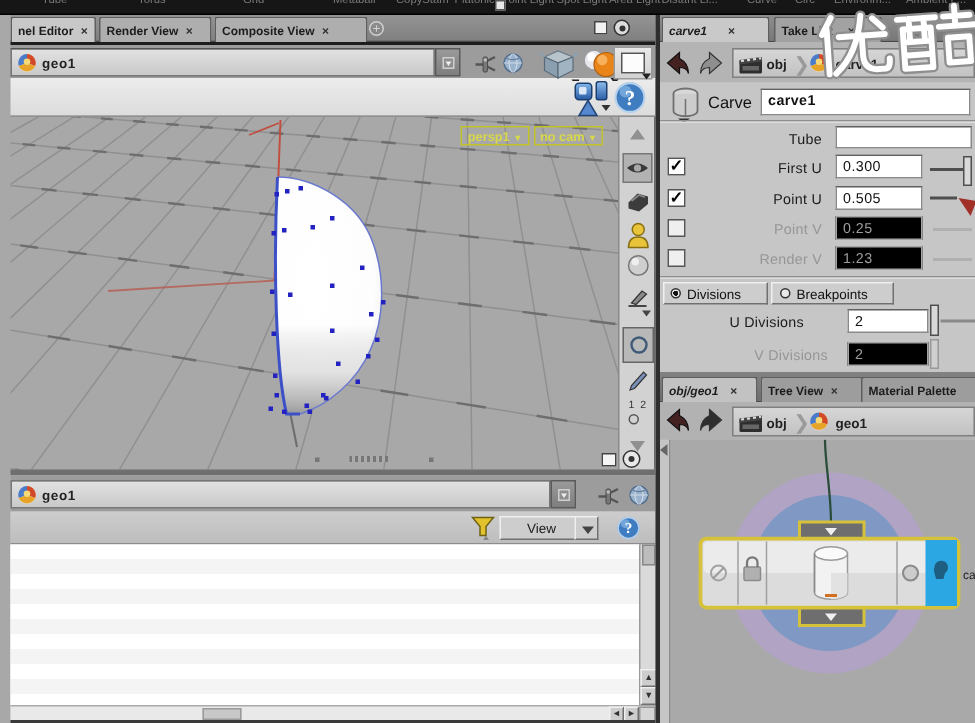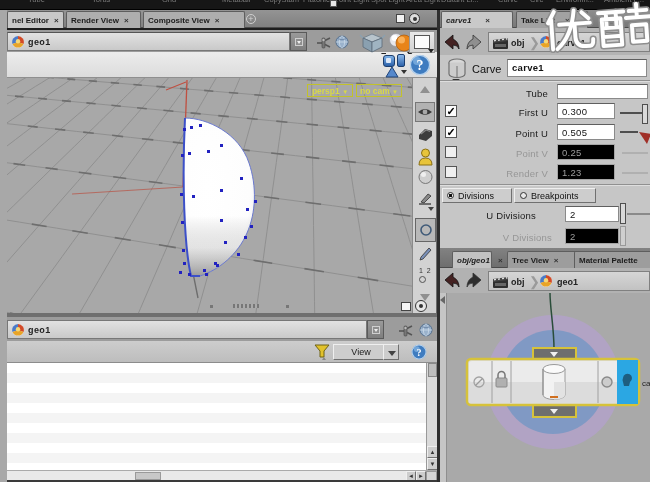--- a/index.html
+++ b/index.html
@@ -469,21 +469,21 @@
     <div class="track" style="left:187px;top:158px;width:23px;background:#8a8a8a"></div>
     <div class="lbl dlbl" style="left:40px;top:177px;width:72px">V Divisions</div>
     <div class="fld dfld" style="left:125px;top:173px;width:54px;height:16px">2</div>
     <div class="hdl" style="left:180px;top:171px;height:20px;background:#cfcfcf;border-color:#999"></div>
     <div class="abs" style="left:0;top:193px;width:210px;height:10px;background:#b6b6b6;border-top:1px solid #969696">
       <div class="abs" style="left:148px;top:3px;width:44px;height:4px;background:repeating-linear-gradient(90deg,#8a8a8a 0 3px,#c0c0c0 3px 6px)"></div>
     </div>
   </div>
 
   <div class="abs" style="left:0;top:238px;width:210px;height:20px;background:linear-gradient(#828282,#6e6e6e);border-bottom:1px solid #4a4a4a">
-    <div class="tab" style="top:3px;left:12px;width:40px;background:#c2c2c2">
+    <div class="tab" style="top:3px;left:1px;width:64px;background:#c2c2c2">
           <i>obj/geo1</i>
           <span class="tx" style="margin-left:8px">×</span>
         </div>
     <div class="tab" style="top:3px;left:67px;width:76px;background:#9d9d9d">Tree View<span class="tx" style="margin-left:5px">×</span></div>
     <div class="tab" style="top:3px;left:134px;width:78px;background:#9d9d9d">Material Palette</div>
   </div>
 
   <div class="abs" style="left:0;top:258px;width:210px;height:25px;background:#b2b2b2">
     <svg class="abs" style="left:2px;top:3px" width="44" height="18" viewBox="0 0 44 18">
           <path d="M11,2 L3,9 L11,16 L11,12 Q16,12 17,16 Q17,9 11,6 Z" fill="#442222" stroke="#111" stroke-width="0.8"></path>

